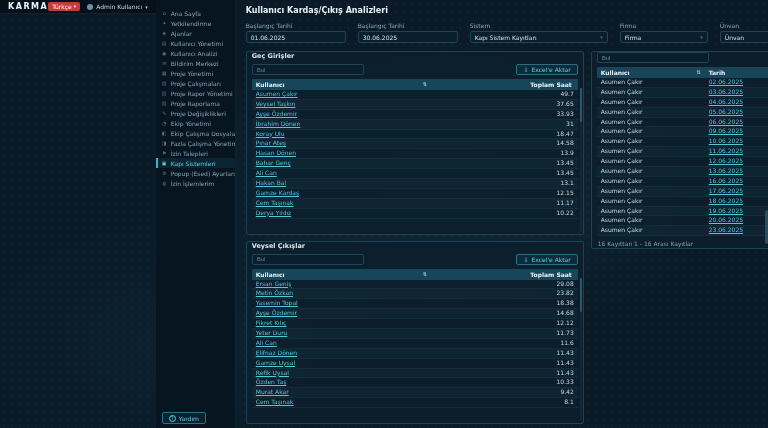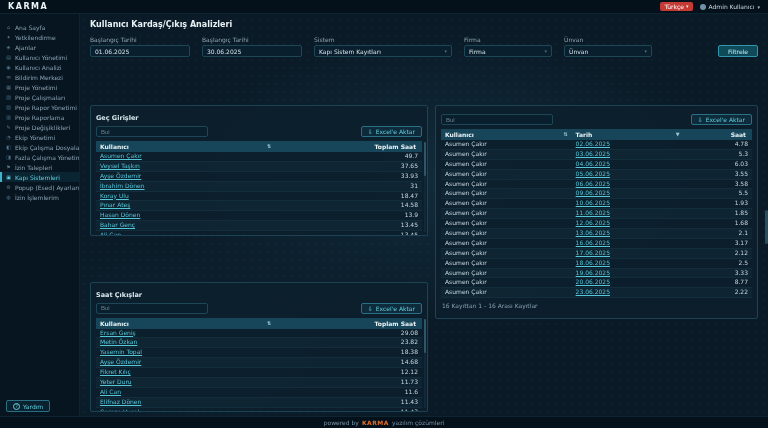--- a/index.html
+++ b/index.html
@@ -1,19 +1,19 @@
 <!DOCTYPE html>
 <html><head>
 <meta charset="utf-8">
 <style>
   * { margin:0; padding:0; box-sizing:border-box; }
   html,body { width:768px; height:428px; overflow:hidden; }
   body { font-family:"DejaVu Sans","Liberation Sans",sans-serif; background:#0a1a26; }
   .app {
-    position:relative; width:768px; height:428px; display:flex; flex-direction:column;
+    position:relative; width:768px; height:428px; display:flex; flex-direction:row;
     background:
       radial-gradient(ellipse 420px 220px at 58% 42%, rgba(34,84,110,.30), transparent 70%),
       radial-gradient(ellipse 300px 180px at 25% 80%, rgba(24,64,88,.22), transparent 70%),
       radial-gradient(rgba(90,150,180,.06) 1px, transparent 1px),
       #0a1a26;
     background-size:auto,auto,8px 8px,auto;
   }
   
   .topbar { height:14px; flex:0 0 auto; background:#04111b; border-bottom:1px solid #0d2433;
     display:flex; align-items:center; padding:0 8px; }
@@ -50,21 +50,21 @@
   .control .caret { color:#5a7b8c; }
   input.control { font-family:inherit; }
   .w-date { width:100px; } .w-sys { width:138px; } .w-sm { width:88px; }
   .btn-filter { margin-left:auto; height:12px; padding:0 9px; background:#0f4a5a; border:1px solid #2f97ad;
     color:#bfeef5; font-size:6px; border-radius:2px; cursor:pointer; font-family:inherit; }
   
   .panels { flex:1 1 auto; min-height:0; display:flex; gap:7px; align-items:stretch; }
   .col-left { flex:0 0 338px; display:flex; flex-direction:column; gap:6px; min-height:0; }
   .col-right { flex:1 1 auto; min-width:0; }
   .panel { background:rgba(12,31,44,.90); border:1px solid #1c4354; border-radius:2px;
-    padding:8px 5px; position:relative; overflow:hidden;margin-top:40px; }
+    padding:0 5px; position:relative; overflow:hidden; }
   .col-left .panel { flex:1 1 0; }
   .panel-title { color:#d8e8ef; font-size:6.5px; font-weight:bold; margin-bottom:4px; }
   .toolbar { display:flex; justify-content:space-between; align-items:center; margin-bottom:4px; }
   .search { width:112px; height:11px; }
   .search::placeholder { color:#65808f; }
   .btn-excel { height:11px; display:flex; align-items:center; gap:3px; padding:0 6px;
     background:#0d2b3b; border:1px solid #2a7085; color:#62cfe0; font-size:6px; border-radius:2px;
     cursor:pointer; font-family:inherit; }
   table { width:100%; border-collapse:collapse; table-layout:fixed; }
   th { background:#17455a; color:#eaf4f8; font-size:6px; text-align:left; padding:2px 4px; font-weight:bold; }
@@ -339,21 +339,21 @@
                   </tr>
 
                 </tbody>
             </table>
             <div class="scroll-track">
                 <div class="scroll-thumb"></div>
               </div>
           </section>
 
           <section class="panel">
-            <div class="panel-title">Saat Çıkışlar</div>
+            <div class="panel-title">Veysel Çıkışlar</div>
             <div class="toolbar">
               <input class="search" placeholder="Bul" style="">
               <button class="btn-excel">
                 <span>⇩</span>
                 <span>Excel'e Aktar</span>
               </button>
             </div>
             <table>
               <colgroup>
                   <col class="c-user">

